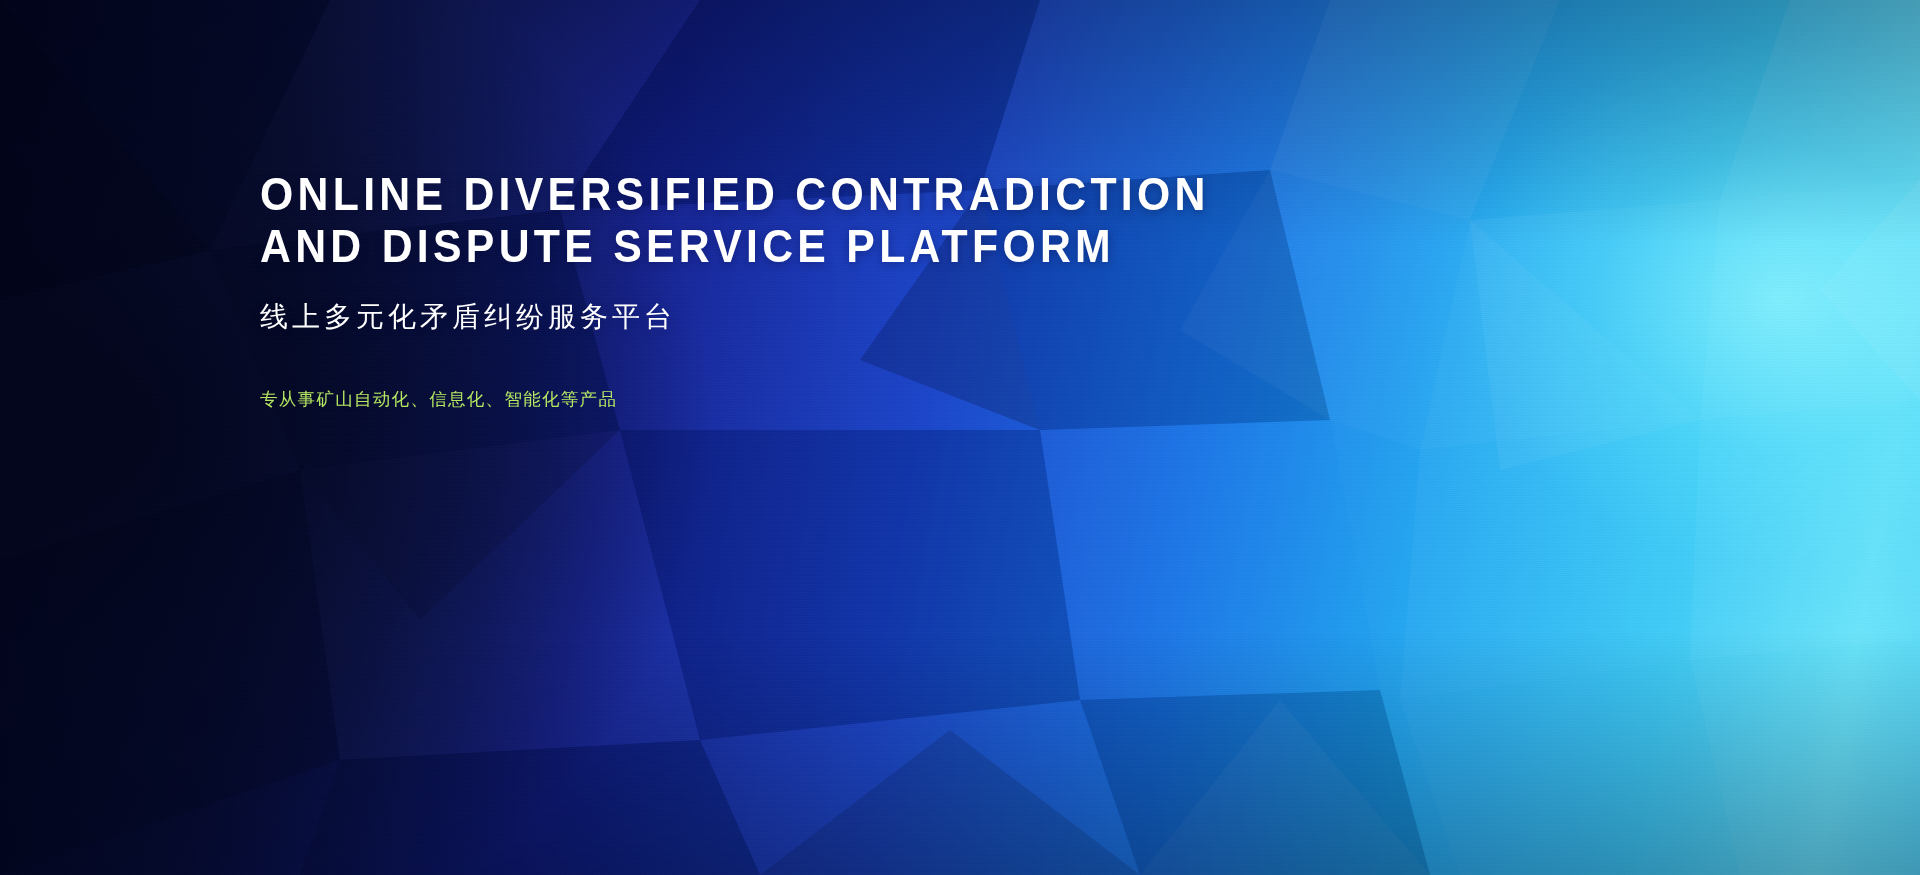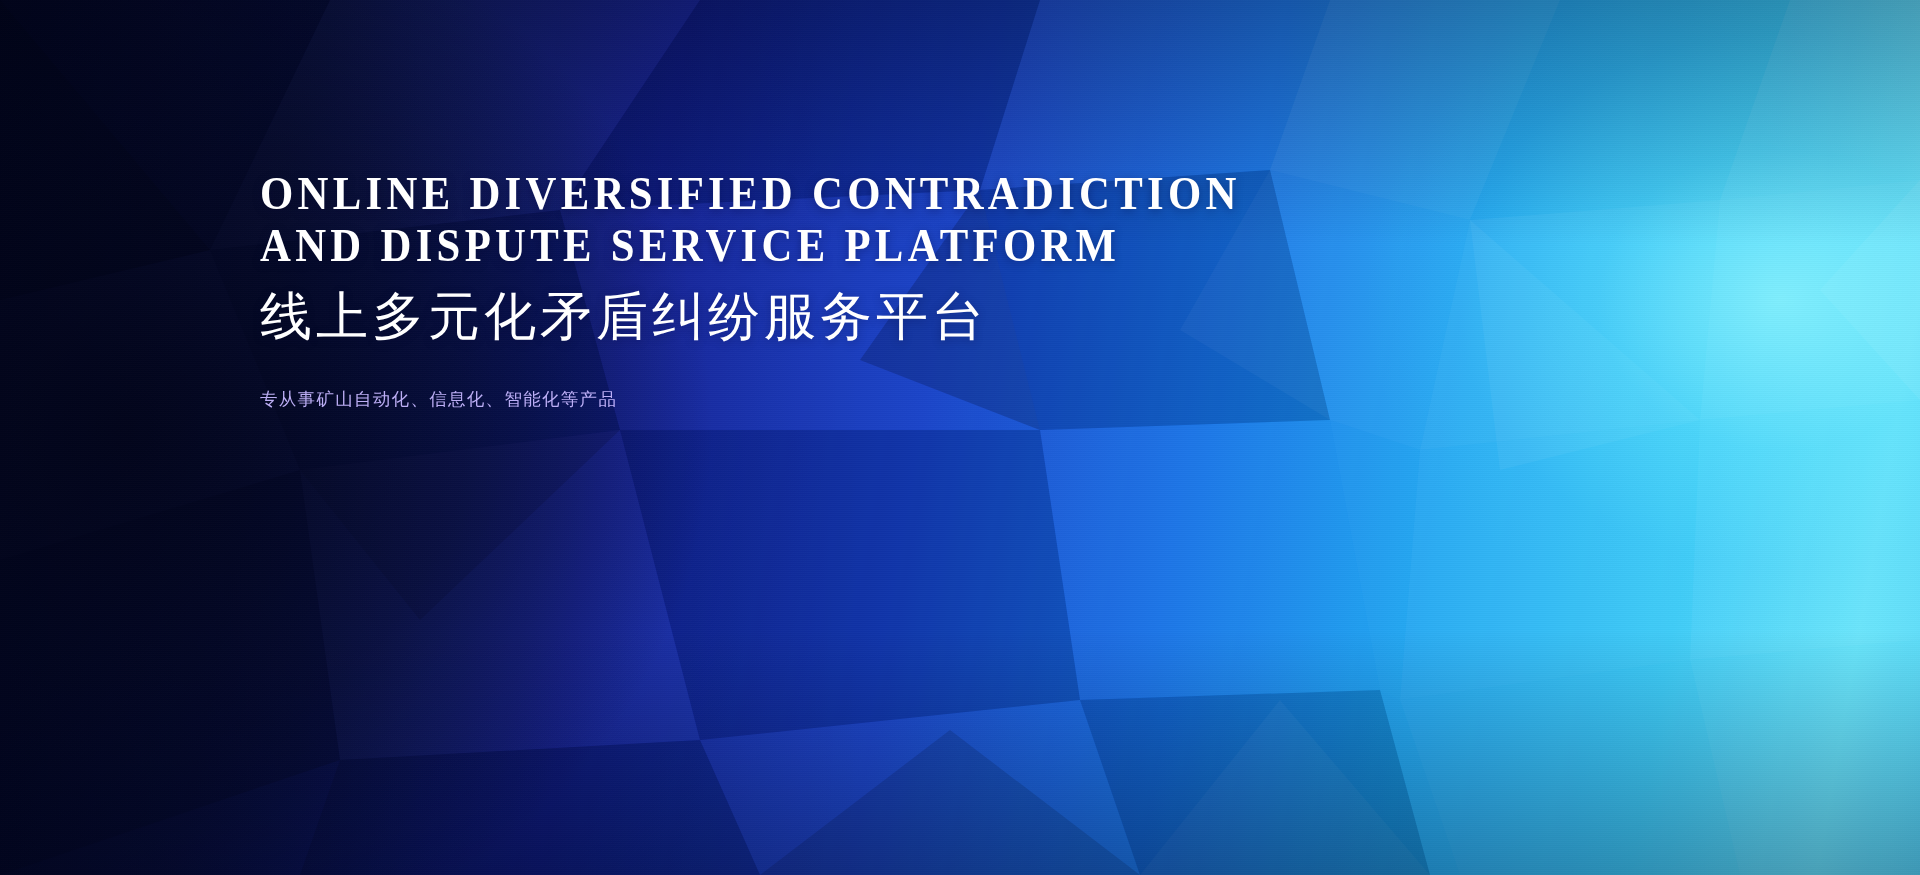--- a/index.html
+++ b/index.html
@@ -5,21 +5,21 @@
   html, body {
     margin: 0;
     padding: 0;
     background: #000;
   }
   #stage {
     position: relative;
     width: 1920px;
     height: 875px;
     overflow: hidden;
-    font-family: Liberation Serif, serif;
+    font-family: Liberation Sans, sans-serif;
     background: #0a1040;
   }
 
   
   #bg-base {
     position: absolute;
     inset: 0;
     background:
       linear-gradient(100deg,
         #050a2a 0%,
@@ -85,30 +85,30 @@
     line-height: 52px;
     font-weight: 600;
     letter-spacing: 4.6px;
     white-space: nowrap;
     text-shadow: 0 2px 10px rgba(0,10,50,0.35);
     transform: scaleX(0.93);
     transform-origin: left center;
   }
   #subtitle-cn {
     color: #ffffff;
-    font-size: 52px;
+    font-size: 28px;
     line-height: 46px;
     letter-spacing: 4px;
     font-weight: 400;
     margin-top: 22px;
     white-space: nowrap;
     text-shadow: 0 2px 10px rgba(0,10,50,0.3);
   }
   .body-line {
-    color: #c4b5fd;
+    color: #bef264;
     font-size: 17.5px;
     line-height: 30px;
     letter-spacing: 1.3px;
     font-weight: 400;
     white-space: nowrap;
     opacity: 0.96;
   }
   #body-copy { margin-top: 44px; }
 </style>
 </head>

